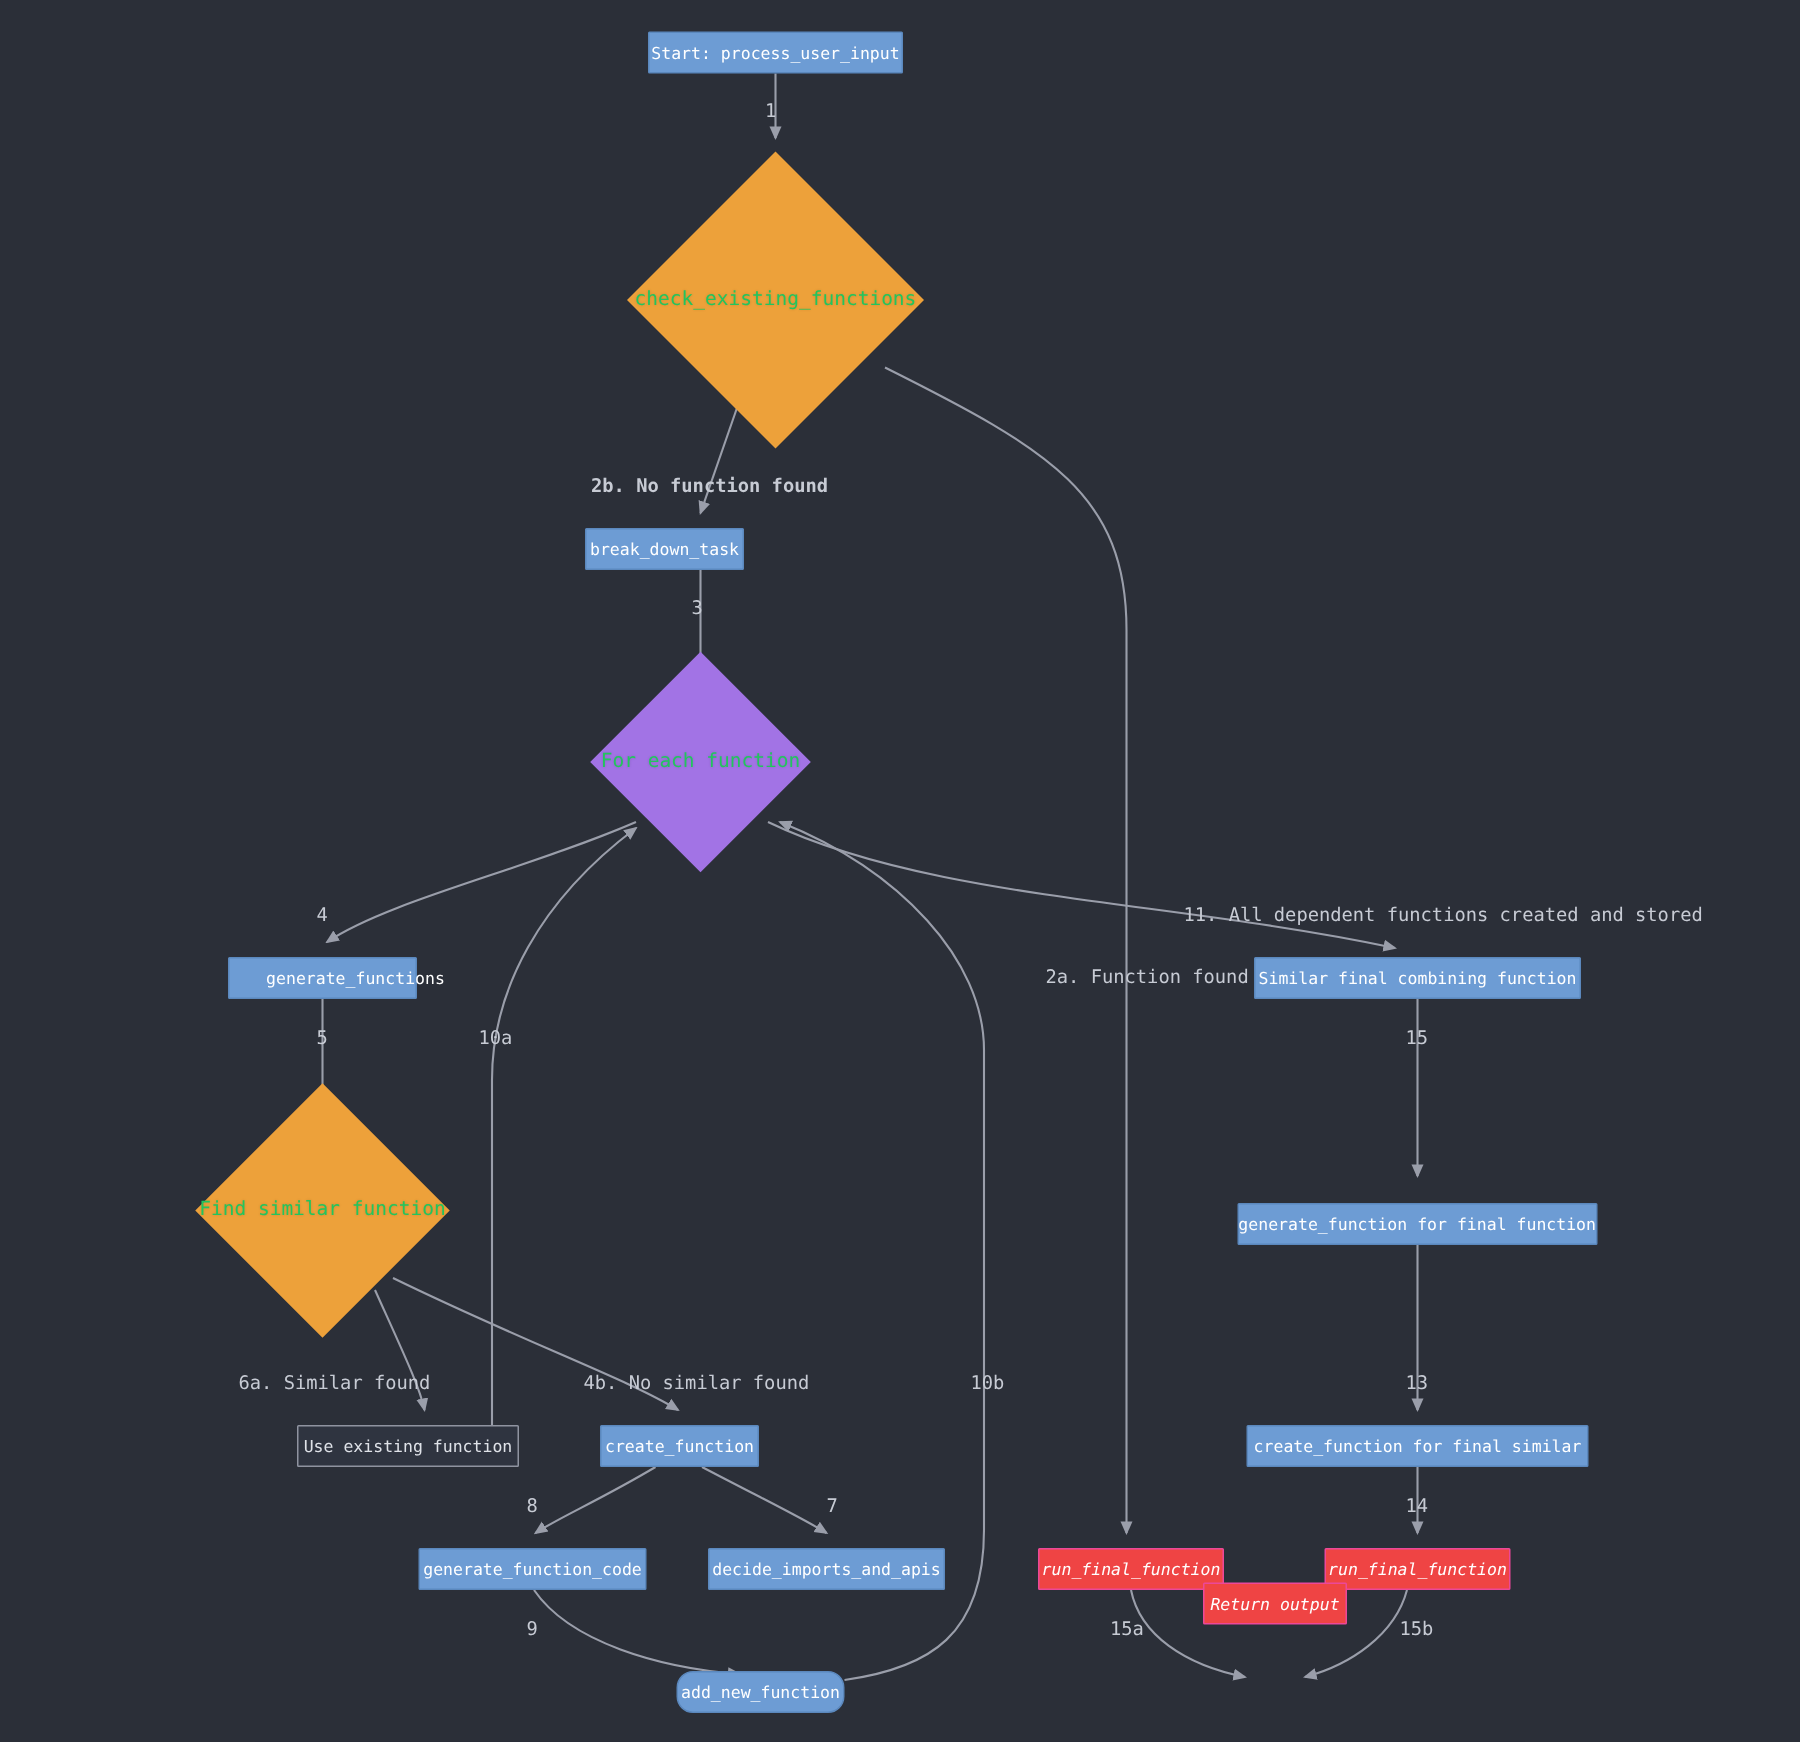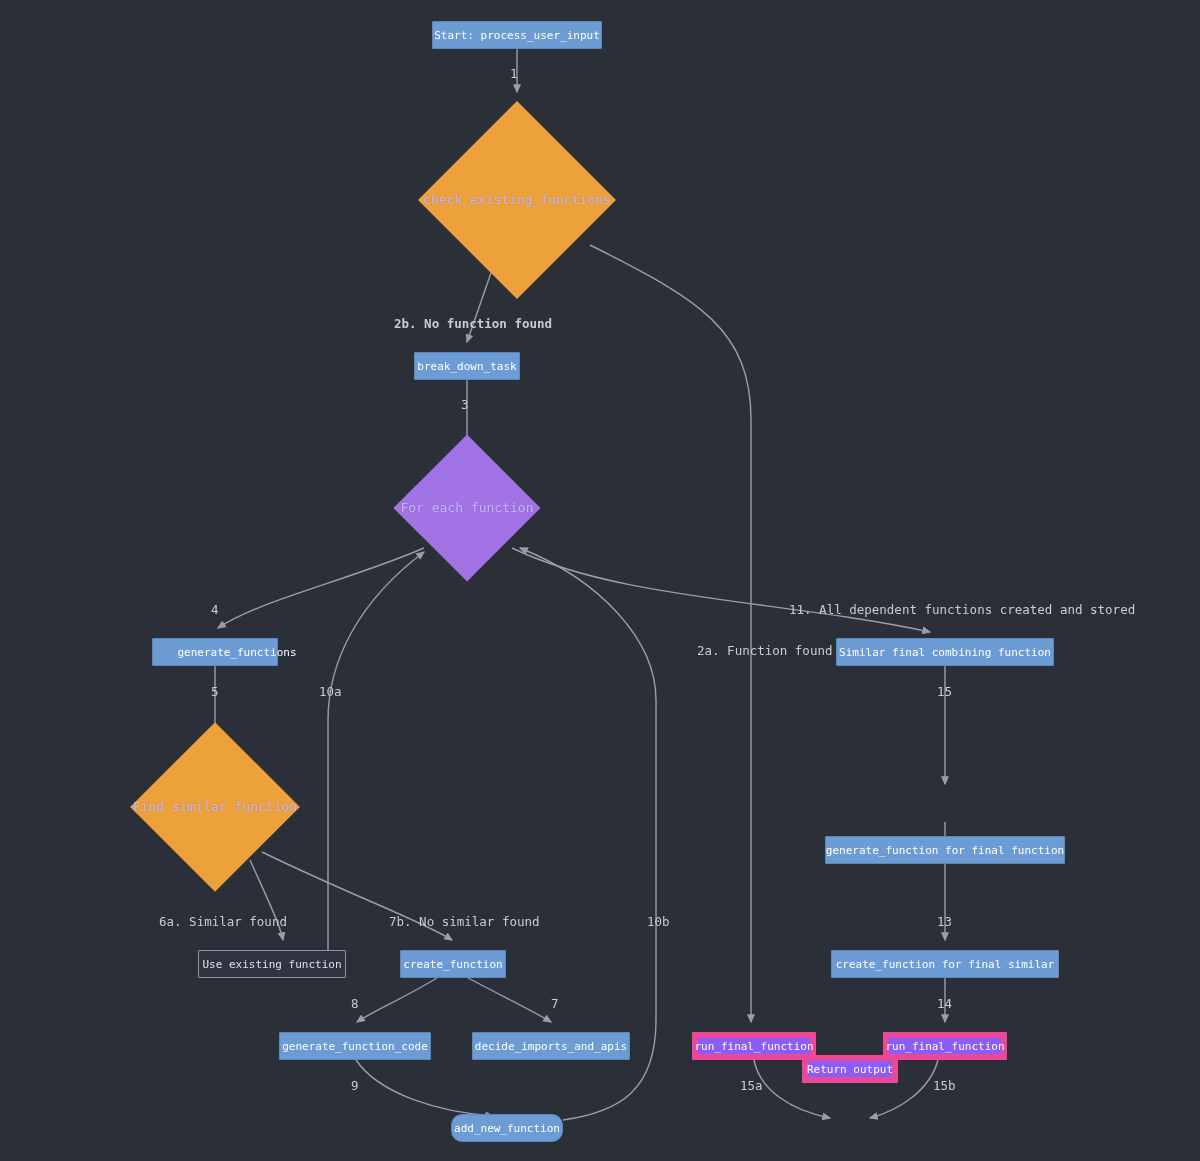--- a/index.html
+++ b/index.html
@@ -38,23 +38,24 @@
     border-radius: 1px;
     font-size: 11px;
     letter-spacing: 0px;
   }
   .node.rect.blue {
     background: #6d9cd4;
     border: 1px solid #5b88bd;
     color: #ffffff;
   }
   .node.rect.green {
-    background: #8b5cf6;
-    border: 6px solid #ec4899;
+    background: #ef4444;
+    border: 1px solid #ec4899;
     color: #ffffff;
+    font-style: italic;
   }
   .node.rect.plain {
     background: #2f3440;
     border: 1px solid #8f93a0;
     color: #dfe2e8;
   }
   
   .node.diamond {
     background: transparent;
     border: none;
@@ -65,21 +66,21 @@
     top: 50%;
     background: #eda13a;
     transform: translate(-50%, -50%) rotate(45deg);
   }
   .node.diamond.purple .dshape {
     background: #a273e5;
   }
   .node.diamond .dlabel {
     position: relative;
     z-index: 2;
-    color: #c4b5fd;
+    color: #22c55e;
     font-size: 13px;
     text-shadow: 0 0 2px rgba(0,0,0,0.15);
   }
   .edge-label {
     position: absolute;
     color: #c7cbd4;
     font-size: 12.5px;
     white-space: nowrap;
     line-height: 1;
   }
@@ -119,21 +120,21 @@
   </svg>
 
   <div id="node-layer">
       <div class="node rect blue" style="left: 432px; top: 21px; width: 170px;">
         <span>Start: process_user_input</span>
       </div>
       <div class="node diamond orange" style="left: 418.005px; top: 101.005px; width: 197.99px; height: 197.99px;">
         <div class="dshape" style="width: 140px; height: 140px;"></div>
         <div class="dlabel">check_existing_functions</div>
       </div>
-      <div class="node rect blue" style="left: 414px; top: 352px; width: 106px;">
+      <div class="node rect blue" style="left: 390px; top: 352px; width: 106px;">
         <span>break_down_task</span>
       </div>
       <div class="node diamond purple" style="left: 393.461px; top: 434.461px; width: 147.078px; height: 147.078px;">
         <div class="dshape" style="width: 104px; height: 104px;"></div>
         <div class="dlabel">For each function</div>
       </div>
       <div class="node rect blue" style="left: 152px; top: 638px; width: 126px; padding-left: 44px;">
         <span>generate_functions</span>
       </div>
       <div class="node diamond orange" style="left: 130.147px; top: 722.147px; width: 169.706px; height: 169.706px;">
@@ -151,21 +152,21 @@
       </div>
       <div class="node rect blue" style="left: 472px; top: 1032px; width: 158px;">
         <span>decide_imports_and_apis</span>
       </div>
       <div class="node rect blue" style="left: 451px; top: 1114px; width: 112px; border-radius: 11px;">
         <span>add_new_function</span>
       </div>
       <div class="node rect blue" style="left: 836px; top: 638px; width: 218px;">
         <span>Similar final combining function</span>
       </div>
-      <div class="node rect blue" style="left: 825px; top: 836px; width: 240px;">
+      <div class="node rect blue" style="left: 825px; top: 802px; width: 240px; justify-content: flex-end;">
         <span>generate_function for final function</span>
       </div>
       <div class="node rect blue" style="left: 831px; top: 950px; width: 228px;">
         <span>create_function for final similar</span>
       </div>
       <div class="node rect green" style="left: 692px; top: 1032px; width: 124px;">
         <span>run_final_function</span>
       </div>
       <div class="node rect green" style="left: 883px; top: 1032px; width: 124px;">
         <span>run_final_function</span>
@@ -175,21 +176,21 @@
       </div>
     </div>
   <div id="label-layer">
       <div class="edge-label" style="left: 510px; top: 68px;">1</div>
       <div class="edge-label" style="left: 394px; top: 318px; font-weight: bold;">2b. No function found</div>
       <div class="edge-label" style="left: 697px; top: 645px;">2a. Function found</div>
       <div class="edge-label" style="left: 461px; top: 399px;">3</div>
       <div class="edge-label" style="left: 211px; top: 604px;">4</div>
       <div class="edge-label" style="left: 211px; top: 686px;">5</div>
       <div class="edge-label" style="left: 159px; top: 916px;">6a. Similar found</div>
-      <div class="edge-label" style="left: 389px; top: 916px;">7b. No similar found</div>
+      <div class="edge-label" style="left: 389px; top: 916px;">4b. No similar found</div>
       <div class="edge-label" style="left: 551px; top: 998px;">7</div>
       <div class="edge-label" style="left: 351px; top: 998px;">8</div>
       <div class="edge-label" style="left: 351px; top: 1080px;">9</div>
       <div class="edge-label" style="left: 319px; top: 686px;">10a</div>
       <div class="edge-label" style="left: 647px; top: 916px;">10b</div>
       <div class="edge-label" style="left: 789px; top: 604px;">11. All dependent functions created and stored</div>
       <div class="edge-label" style="left: 937px; top: 686px;">15</div>
       <div class="edge-label" style="left: 937px; top: 916px;">13</div>
       <div class="edge-label" style="left: 937px; top: 998px;">14</div>
       <div class="edge-label" style="left: 740px; top: 1080px;">15a</div>

